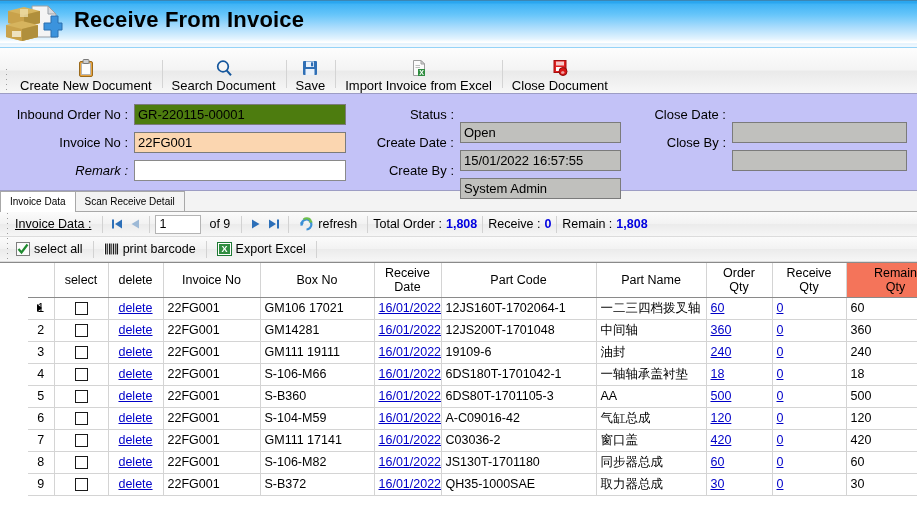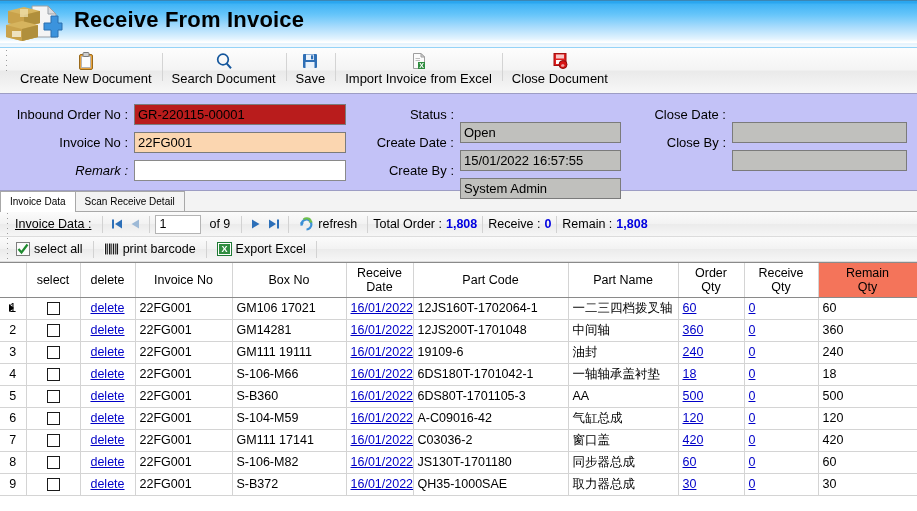--- a/index.html
+++ b/index.html
@@ -56,21 +56,21 @@
     font-family: "Liberation Sans", sans-serif;
   }
 
   
   .toolbar {
     flex: 0 0 46px;
     height: 46px;
     background: linear-gradient(to bottom, #fdfdfd 0%, #f4f4f4 48%, #eaeaea 52%, #f7f7f7 100%);
     border-bottom: 1px solid #9d9dc4;
     display: flex;
-    align-items: flex-start;
+    align-items: flex-end;
     padding-left: 2px;
   }
   .grip {
     width: 8px;
     display: flex;
     align-items: center;
     justify-content: center;
   }
   .grip-dots {
     width: 3px; height: 26px;
@@ -135,21 +135,21 @@
     height: 21px;
     border: 1px solid #8a8a8a;
     background: #fff;
     font-size: 13px;
     color: #000;
     padding: 0 3px;
     line-height: 19px;
     font-family: "Liberation Sans", sans-serif;
     outline: none;
   }
-  .fld-input.yellow { background: #b91c1c; border-color: #7b7b7b; }
+  .fld-input.yellow { background: #4d7c0f; border-color: #7b7b7b; }
   .fld-input.peach  { background: #fbd6b0; border-color: #7b7b7b; }
   .fld-input.gray   { background: #c0c0bd; border-color: #7b7b7b; margin-top: 36px; }
 
   
   .tabstrip {
     flex: 0 0 21px;
     height: 21px;
     display: flex;
     align-items: flex-end;
     background: #f3f3f3;
@@ -228,20 +228,21 @@
     white-space: nowrap;
   }
   .actbtn .ai { margin-right: 4px; display:flex; align-items:center; }
 
   
   .gridwrap {
     flex: 1 1 auto;
     overflow: hidden;
     background: #fff;
     border-top: 1px solid #8a8a8a;
+    padding-left: 28px;
   }
   table.grid {
     border-collapse: collapse;
     table-layout: fixed;
     width: 917px;
     font-size: 12.5px;
     color: #000;
   }
   table.grid th {
     height: 34px;

